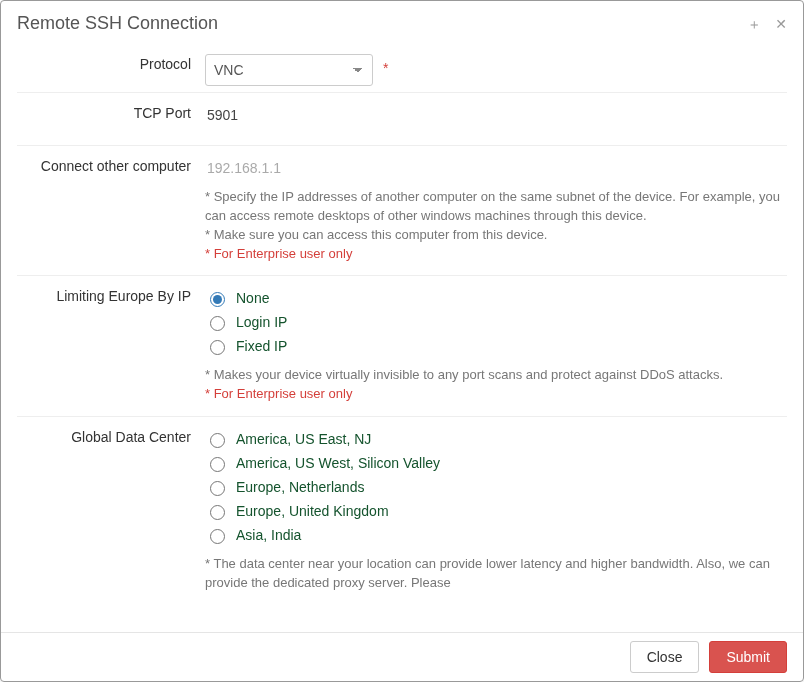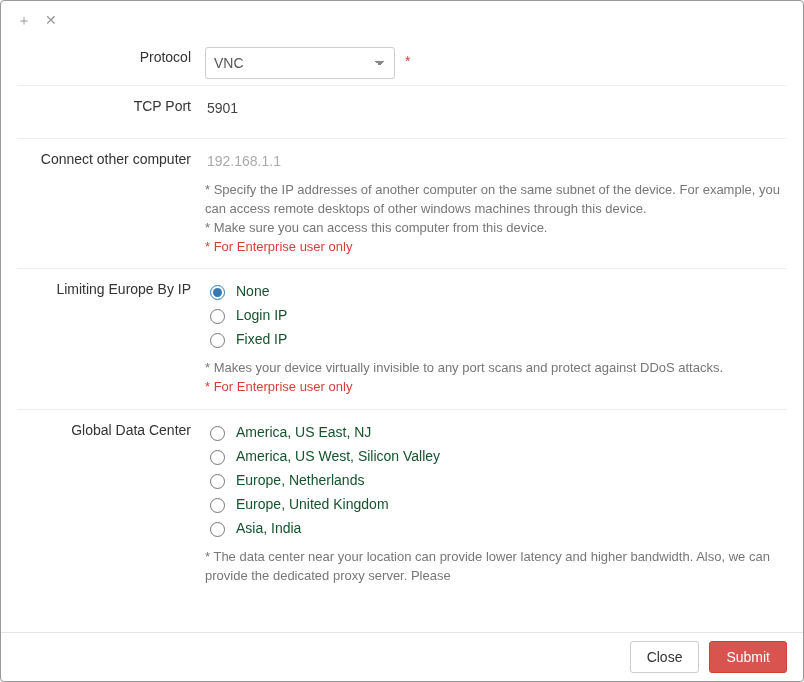--- a/index.html
+++ b/index.html
@@ -59,21 +59,21 @@
   .help {
     color: #777;
     font-size: 13px;
     line-height: 1.45;
     padding: 2px 0 6px 0;
   }
   .red { color: #d43f3a; }
   .asterisk { color:#d43f3a; margin-left:6px; font-size:14px; vertical-align: top; display:inline-block; padding-top:6px;}
   select.form {
     height: 32px;
-    width: 190px;
+    width: 168px;
     border: 1px solid #ccc;
     border-radius: 3px;
     padding: 4px 8px;
     font-size: 14px;
     color: #555;
     background: #fff;
     appearance: none;
     -webkit-appearance: none;
     background-image: linear-gradient(45deg, transparent 50%, #888 50%), linear-gradient(135deg, #888 50%, transparent 50%);
     background-position: right 14px top 13px, right 9px top 13px;
@@ -131,20 +131,21 @@
     color: #ffffff;
     border-color: #d43f3a;
   }
 </style>
 </head>
 <body>
 
 <div class="modal">
 
   <div class="modal-header">
+    <div class="modal-title">Remote SSH Connection</div>
     <div class="header-icons">
       <span>＋</span>
       <span>✕</span>
     </div>
   </div>
 
   <div class="modal-body">
 
     <div class="row">
       <div class="lbl">Protocol</div>

